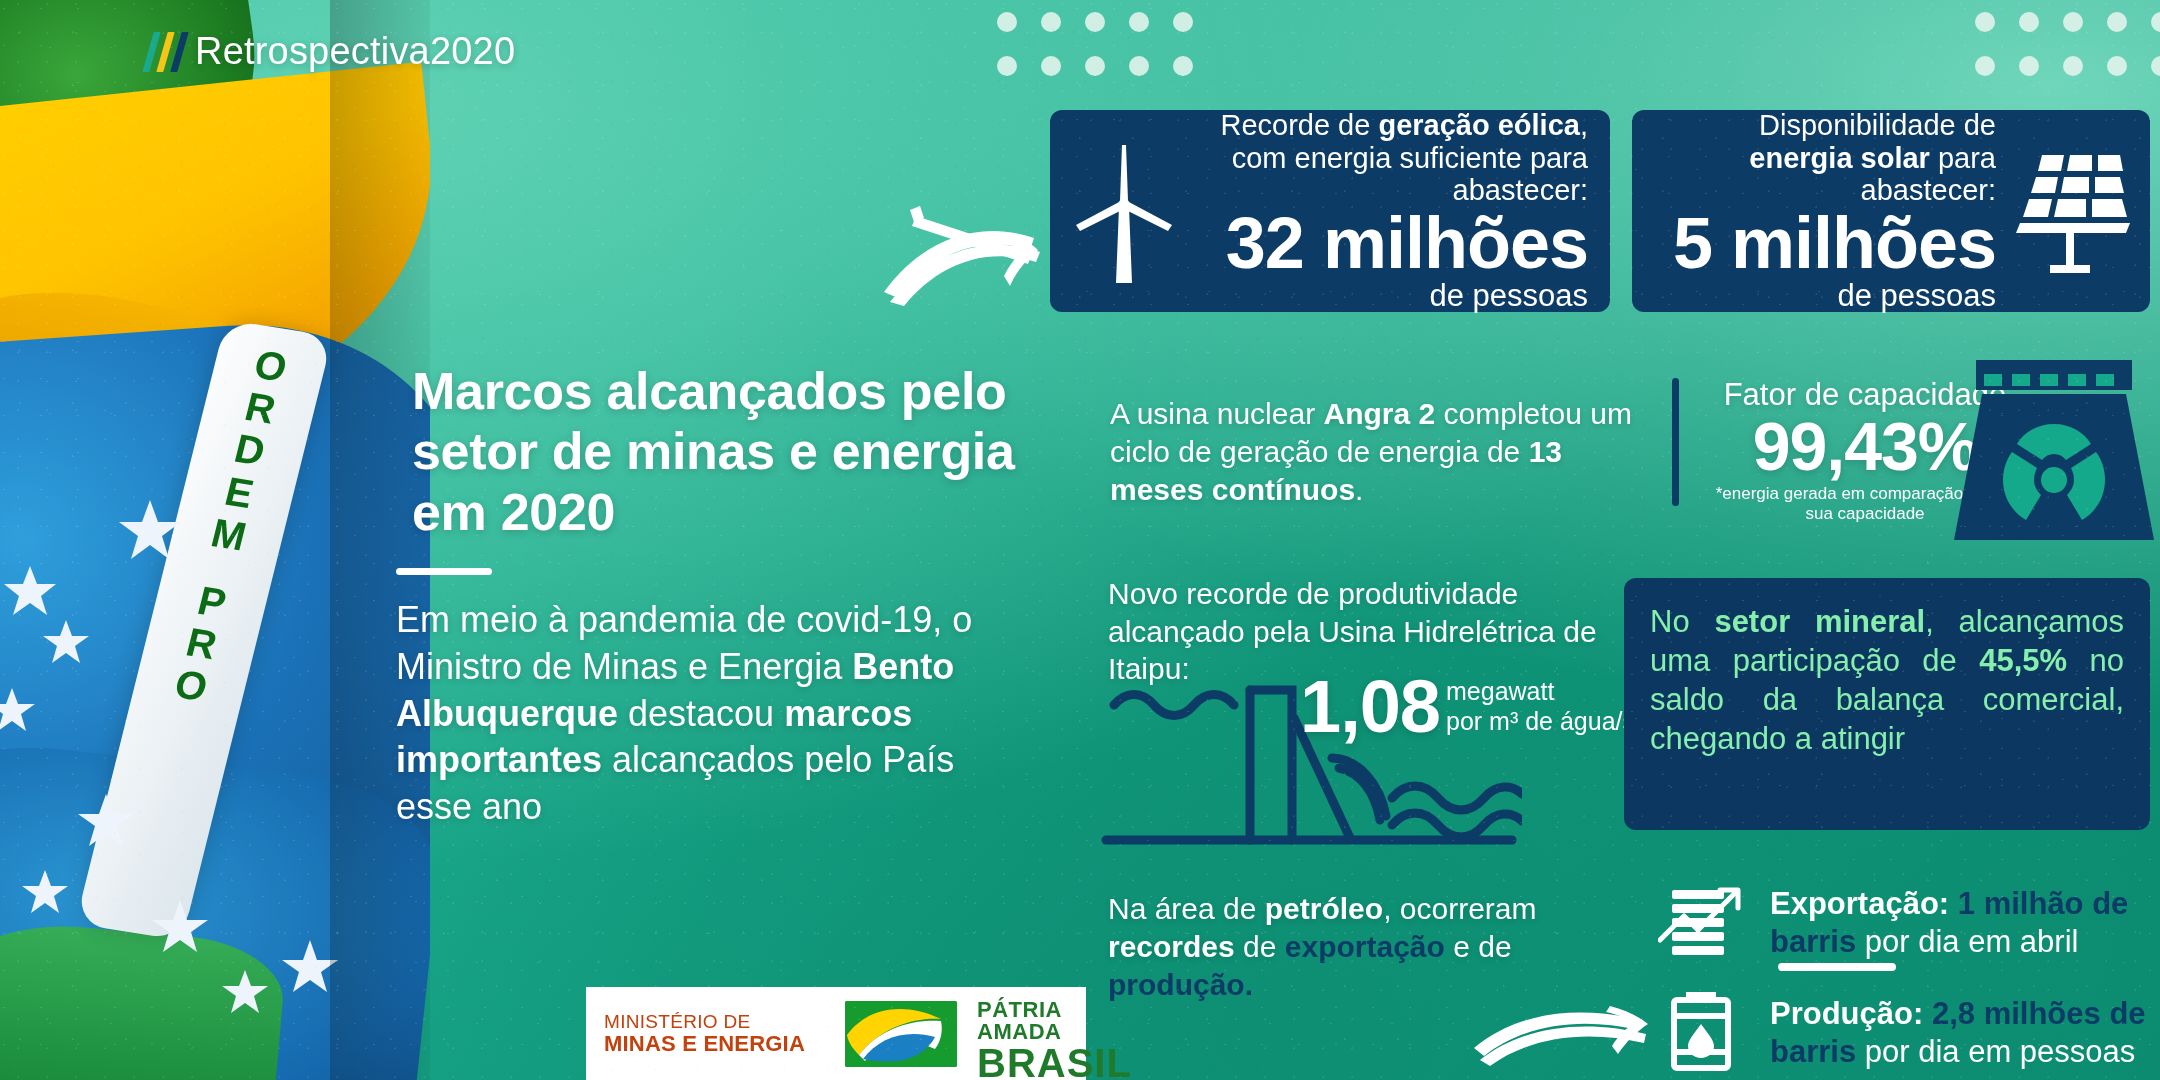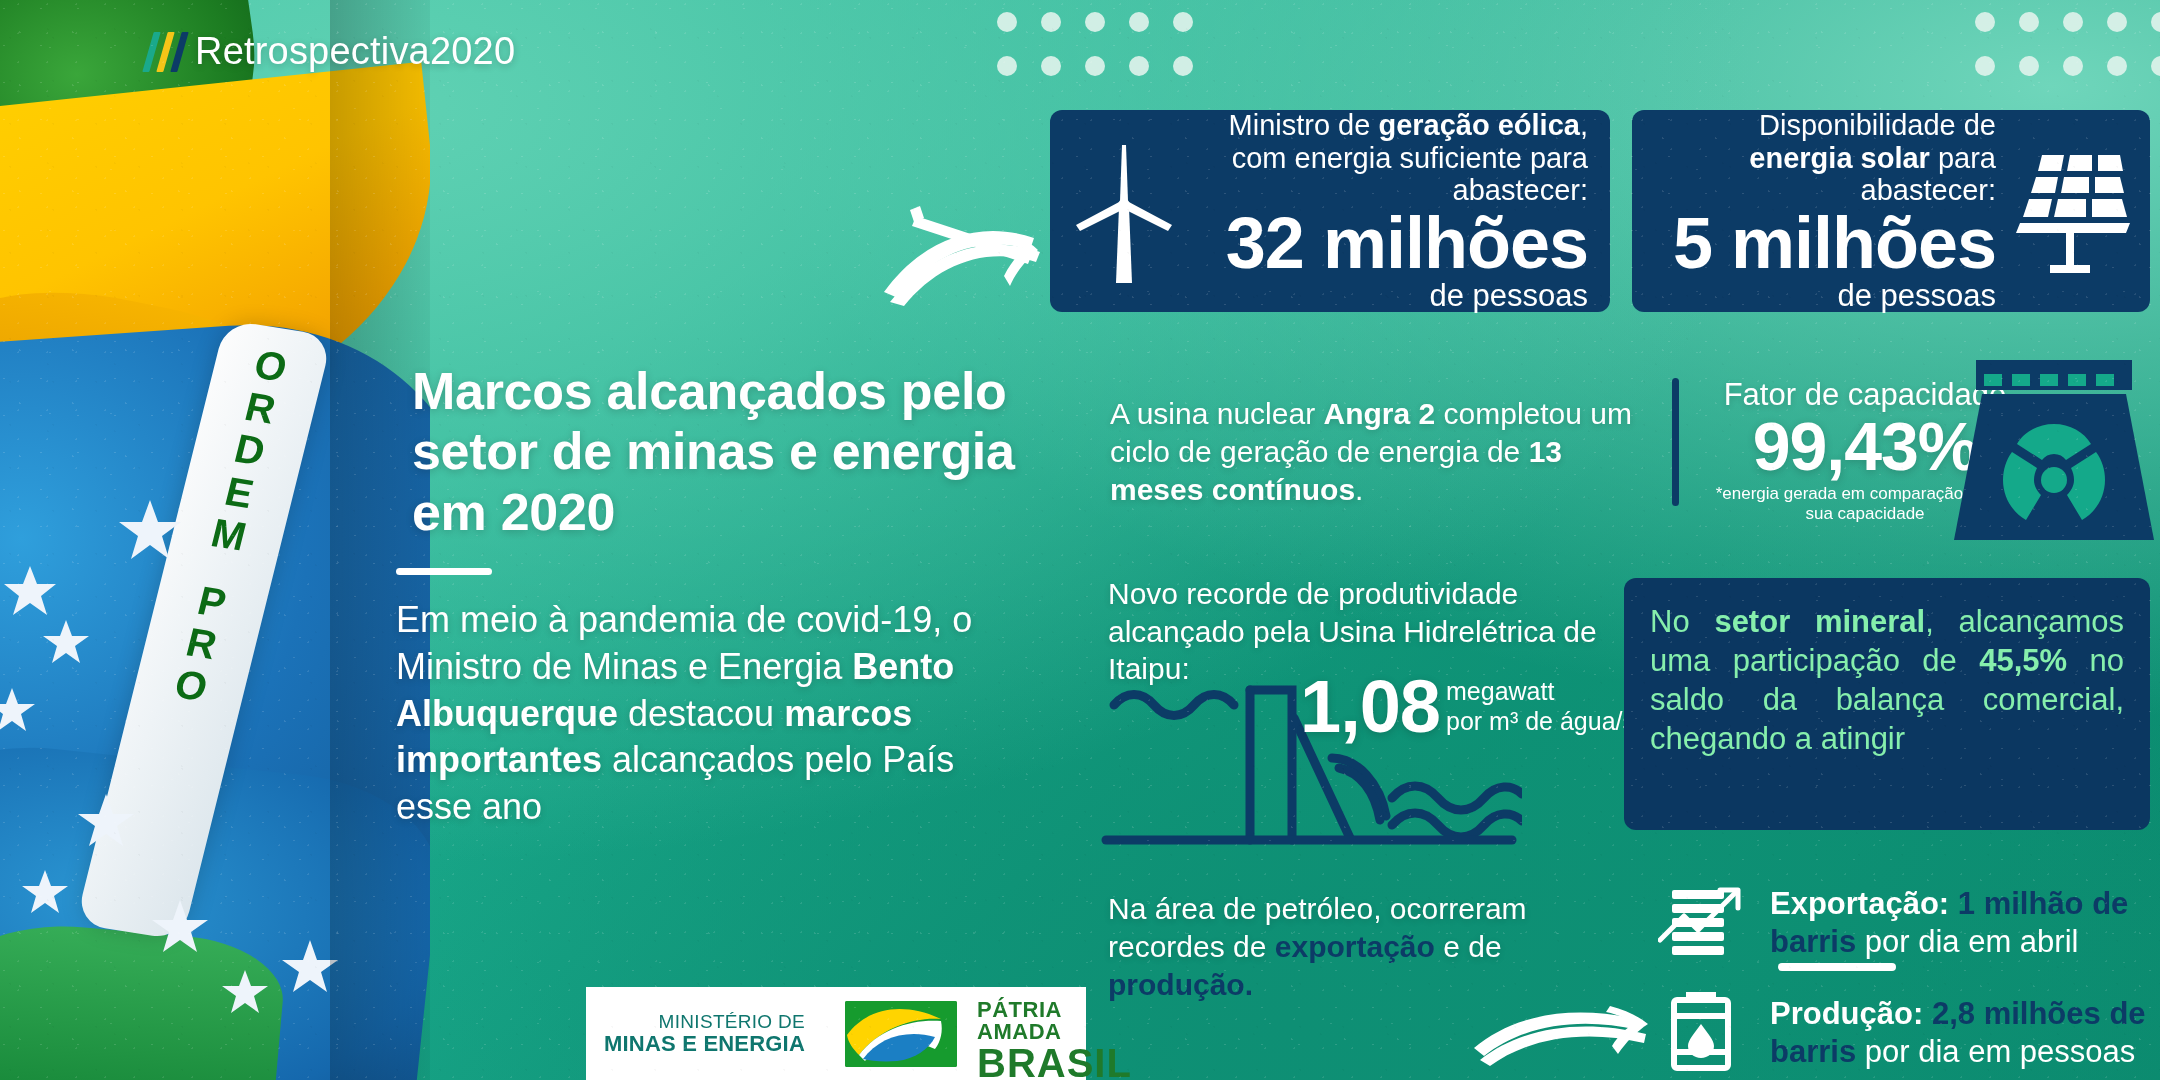--- a/index.html
+++ b/index.html
@@ -126,37 +126,37 @@
   #itaipu{position:absolute;left:1108px;top:575px;width:520px;color:#fff;
      font-size:30px;line-height:1.25;text-shadow:0 2px 6px rgba(0,0,0,.16);}
   #itaipu-num{position:absolute;left:1300px;top:672px;display:flex;align-items:flex-end;gap:6px;}
   #itaipu-num .n{color:#fff;font-size:74px;font-weight:bold;line-height:.95;letter-spacing:-1px;
      text-shadow:0 2px 8px rgba(0,0,0,.18);}
   #itaipu-num .u{color:#fff;font-size:25px;line-height:1.18;padding-bottom:6px;}
 
   
   #petro{position:absolute;left:1108px;top:890px;width:500px;color:#fff;
      font-size:30px;line-height:1.26;text-shadow:0 2px 6px rgba(0,0,0,.16);}
-  #petro b{font-weight:normal;}
+  #petro b{font-weight:bold;}
   #petro .navy{color:#0c3b66;font-weight:bold;text-shadow:none;}
 
   
   .statrow{position:absolute;display:flex;align-items:center;gap:26px;}
   #stat-export{left:1658px;top:880px;}
   #stat-prod{left:1658px;top:990px;}
   .stat-text{color:#fff;font-size:31px;line-height:1.22;width:430px;}
   .stat-text b{font-weight:bold;}
   .stat-text .navy{color:#0c3b66;font-weight:bold;}
   #stat-divider{position:absolute;left:1778px;top:963px;width:118px;height:8px;
      background:#fff;border-radius:4px;}
 
   
   #logo{position:absolute;left:586px;top:987px;width:500px;height:93px;background:#fff;
      display:flex;align-items:center;gap:20px;padding:0 18px;box-sizing:border-box;}
-  #logo-mme{color:#0f766e;line-height:1.12;text-align:right;flex:0 0 auto;}
+  #logo-mme{color:#c2410c;line-height:1.12;flex:0 0 auto;}
   #logo-mme .l1{font-size:19px;letter-spacing:.3px;}
   #logo-mme .l2{font-size:22px;font-weight:bold;letter-spacing:.2px;}
   #logo-sep{width:2px;height:64px;background:#e2e2e2;}
   #logo-flag{width:112px;height:66px;border-radius:2px;overflow:hidden;position:relative;
      background:linear-gradient(180deg,#1f9c2e 0%,#0f7a20 100%);flex:0 0 auto;}
   #logo-brasil{line-height:1.02;}
   #logo-brasil .p1{color:#1f7a2a;font-size:22px;font-weight:bold;letter-spacing:.5px;margin-top:39px;}
   #logo-brasil .p2{color:#1f7a2a;font-size:40px;font-weight:bold;letter-spacing:1px;
      line-height:.96;}
   #logo-brasil .p3{color:#6e6e6e;font-size:12.5px;font-weight:bold;letter-spacing:4.6px;}
@@ -255,21 +255,21 @@
     <svg width="120" height="160" viewBox="0 0 120 160" style="flex:0 0 auto;margin-right:6px;">
       <g fill="#ffffff">
         <path d="M58,14 L62,14 L64,70 L56,70 Z"></path>
         <path d="M57,70 L12,94 L16,100 L60,78 Z"></path>
         <path d="M63,70 L108,94 L104,100 L60,78 Z"></path>
         <path d="M55,76 L65,76 L68,152 L52,152 Z"></path>
         <circle cx="60" cy="74" r="6"></circle>
       </g>
     </svg>
     <div class="card-txt" style="flex:1;text-align:right;">
-      <div class="kicker"><span>Ministro de </span><b>geração eólica</b><span>, com energia suficiente para abastecer:</span></div>
+      <div class="kicker"><span>Recorde de </span><b>geração eólica</b><span>, com energia suficiente para abastecer:</span></div>
       <div class="bignum">32 milhões</div>
       <div class="subnum">de pessoas</div>
     </div>
   </div>
 
   <div class="card" id="card-solar">
     <div class="card-txt" style="flex:1;text-align:right;">
       <div class="kicker"><span>Disponibilidade de </span><b>energia solar</b><span> para abastecer:</span></div>
       <div class="bignum">5 milhões</div>
       <div class="subnum">de pessoas</div>

